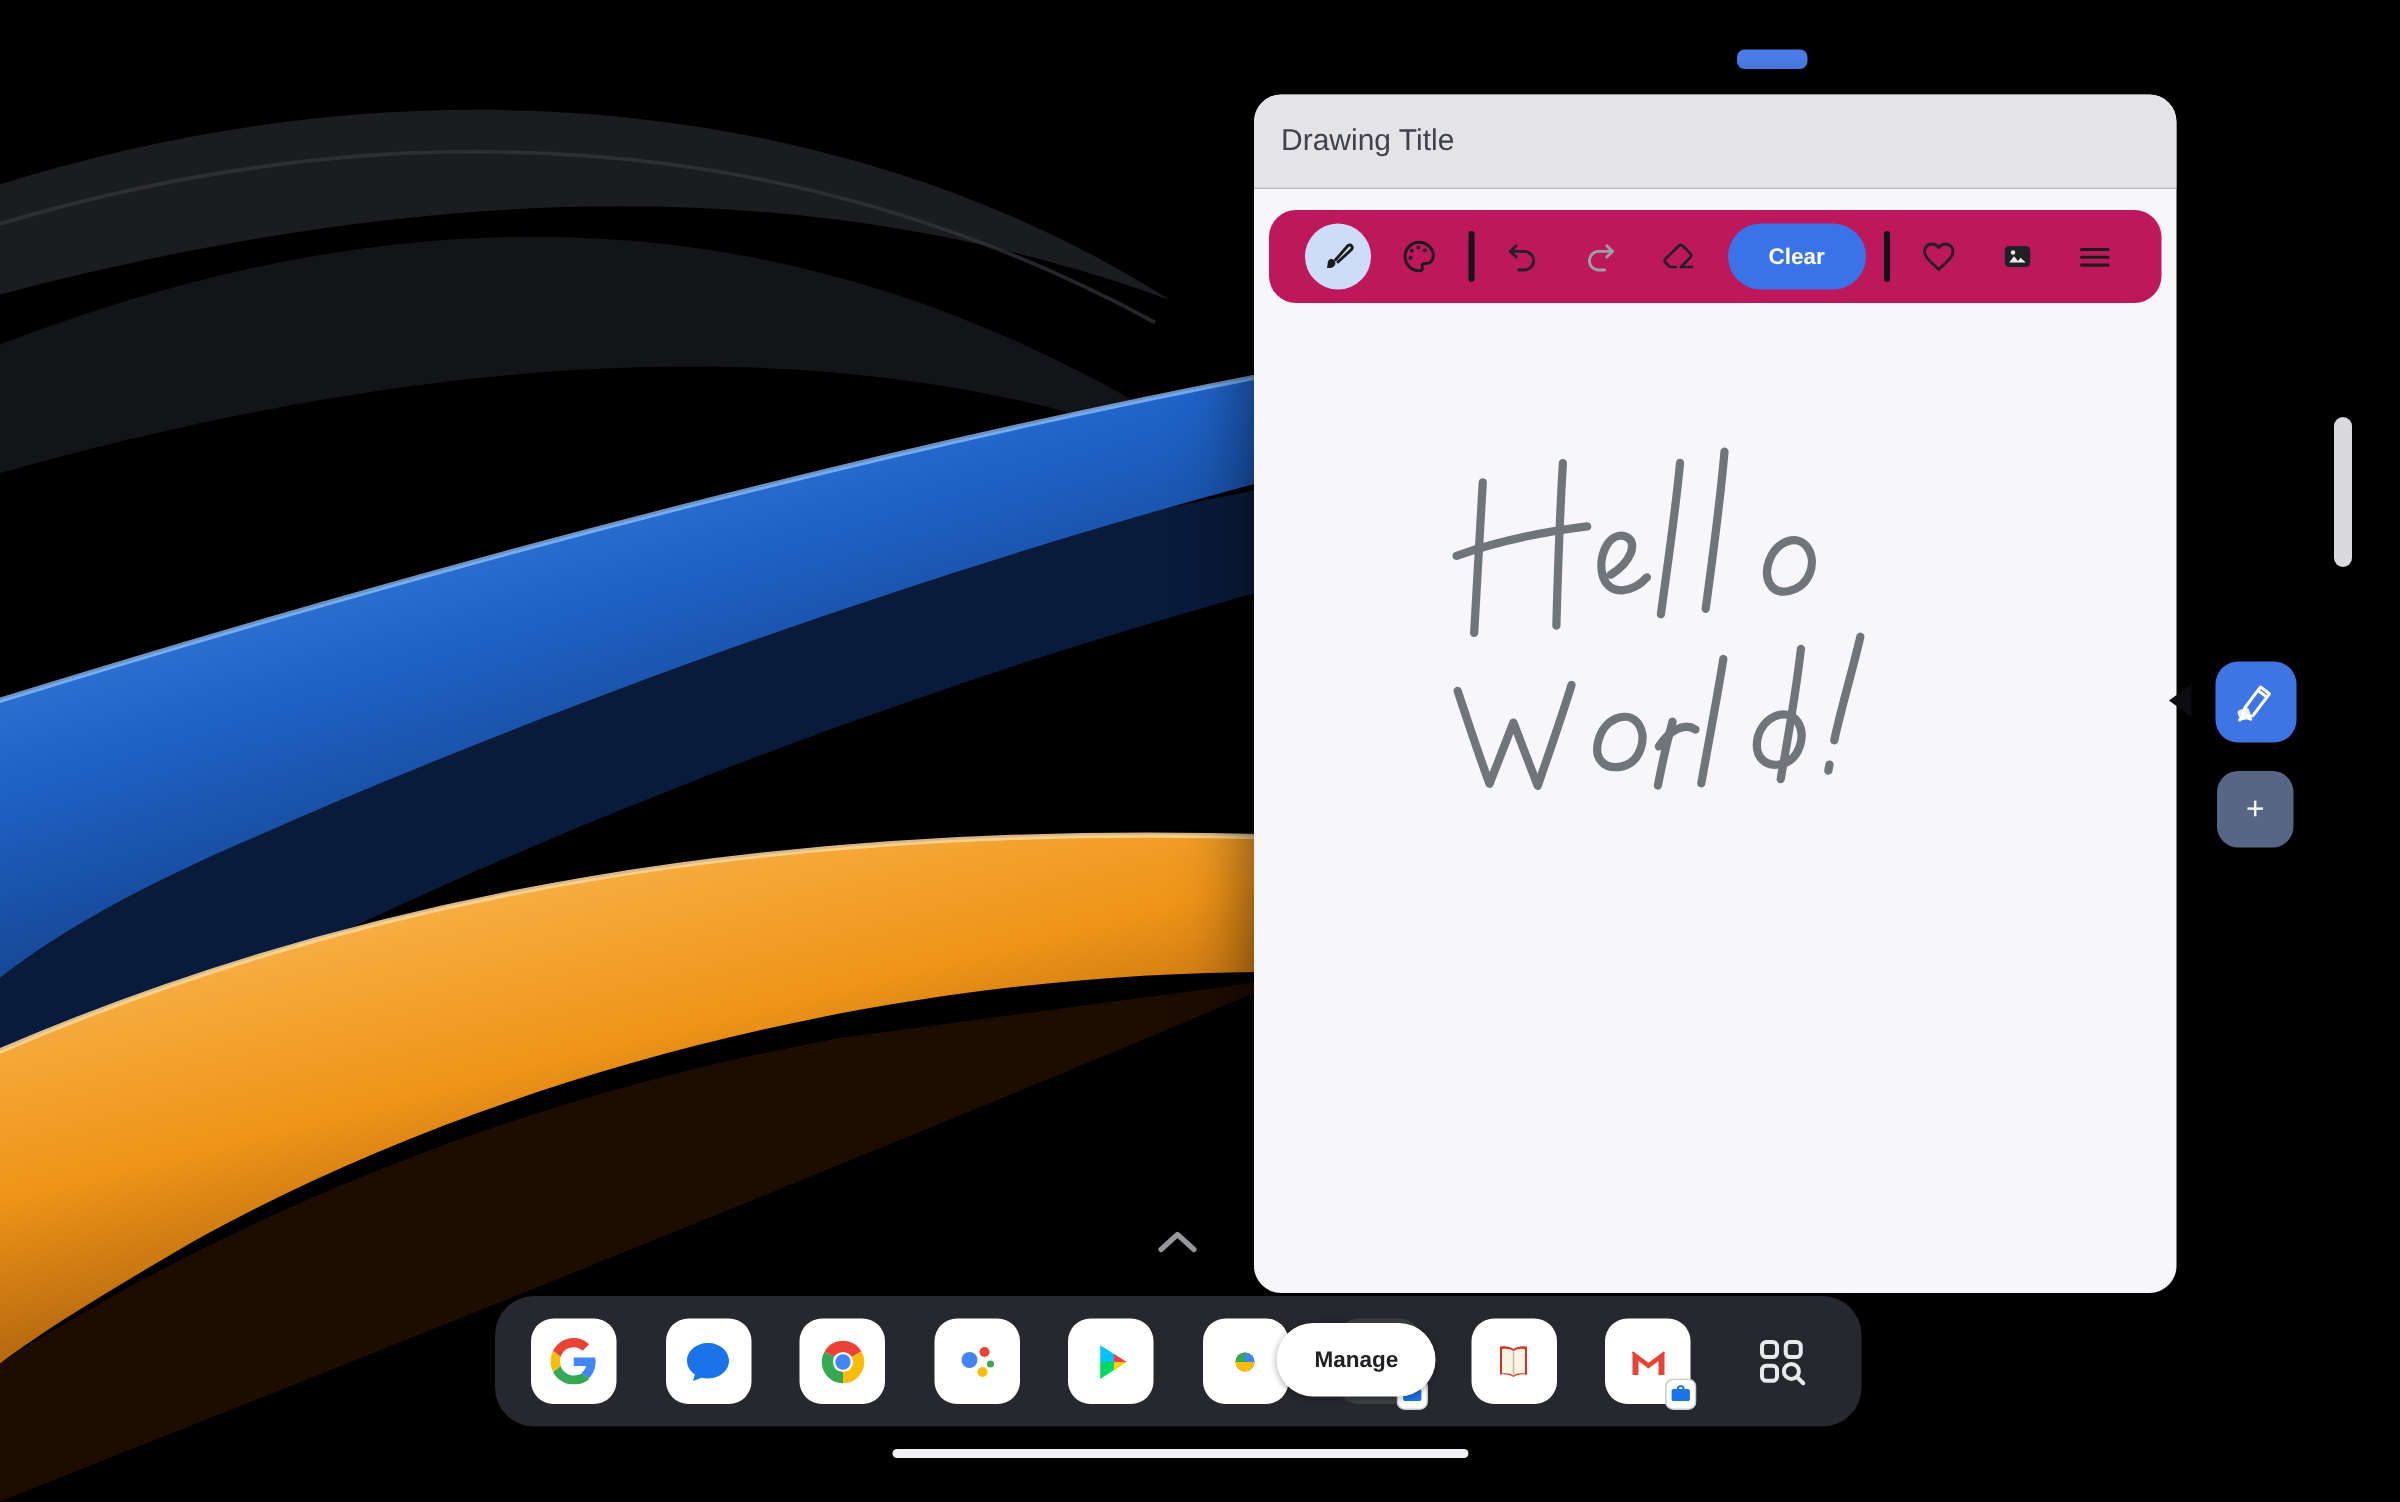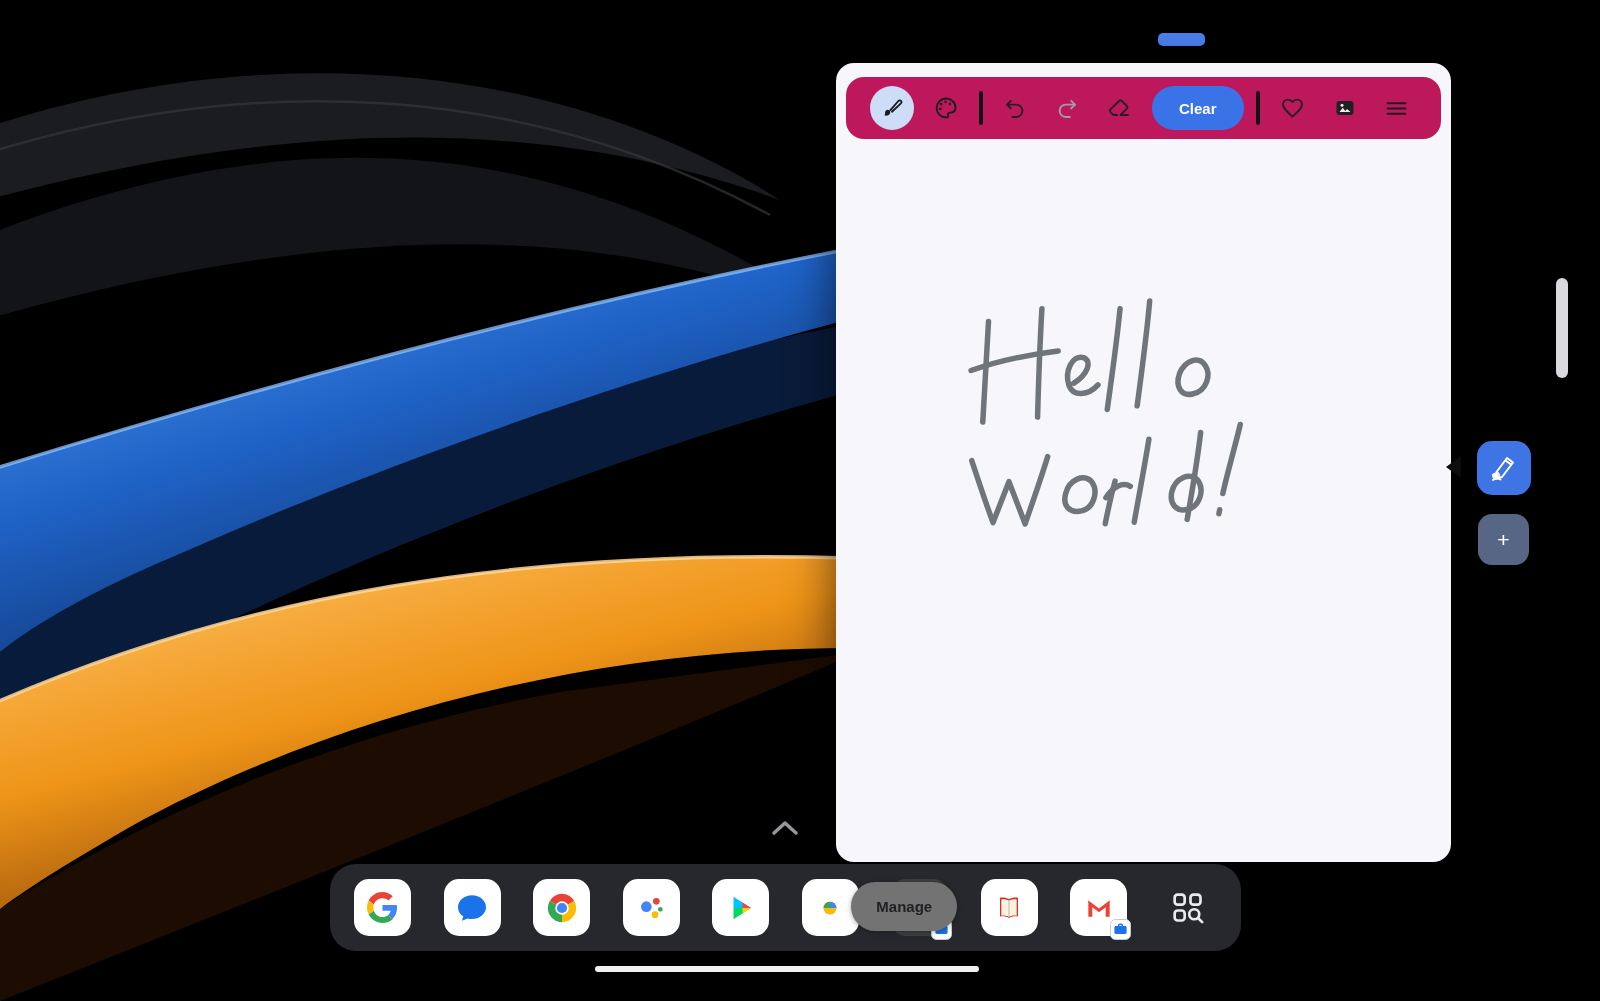--- a/index.html
+++ b/index.html
@@ -37,21 +37,21 @@
                display:flex;align-items:center;justify-content:center;z-index:7;color:#fff;font-size:21px;cursor:pointer;border:none;font-family:inherit;}
   .edge-sliver{position:absolute;left:1556px;top:278px;width:12px;height:100px;background:#d9d9de;border-radius:7px;z-index:3;}
 
   
   .dock{position:absolute;left:330px;top:864px;width:911px;height:87px;background:rgba(78,80,92,.5);
         border-radius:26px;display:flex;align-items:center;justify-content:space-between;padding:0 24px;box-sizing:border-box;z-index:6;}
   .tile{position:relative;width:57px;height:57px;border-radius:15px;background:#fff;display:flex;align-items:center;justify-content:center;cursor:pointer;}
   .tile.dark{background:#3c4043;}
   .tile.bare{background:transparent;}
   .badge{position:absolute;right:-4px;bottom:-4px;width:21px;height:21px;}
-  .manage-pill{position:absolute;left:-40px;top:3px;width:106px;height:49px;border-radius:25px;background:#737373;
+  .manage-pill{position:absolute;left:-40px;top:3px;width:106px;height:49px;border-radius:25px;background:#ffffff;
                display:flex;align-items:center;justify-content:center;box-shadow:0 1px 5px rgba(0,0,0,.35);z-index:2;cursor:pointer;}
   .manage-pill span{font-size:15px;font-weight:bold;color:#202124;}
 
   .chevron{position:absolute;left:769px;top:818px;z-index:6;}
   .gesture-bar{position:absolute;left:595px;top:966px;width:384px;height:6px;background:#f1f1f3;border-radius:3px;z-index:8;}
 </style>
 </head>
 <body>
 
 <div class="screen">
@@ -99,20 +99,23 @@
         <path d="M276 418 C271 433 267 448 264 460"></path>
         <path d="M266 434 C274 423 284 419 291 424"></path>
         <path d="M312 378 C306 406 299 434 293 460"></path>
         <path d="M332 432 C336 418 352 412 359 422 C365 432 359 448 347 450 C336 452 329 444 332 432"></path>
         <path d="M364 374 C359 404 352 434 346 460"></path>
         <path d="M404 368 C397 392 389 414 383 436"></path>
         <path d="M379 452 L378 456"></path>
       </g>
     </svg>
 
+    <div class="titlebar">
+      <span class="title">Drawing Title</span>
+    </div>
 
     <div class="toolbar">
       <button class="tool selected">
         <svg width="24" height="24" viewBox="0 0 24 24">
           <path d="M4.6 19.6c2.3.4 4.1-.2 5.1-1.5.9-1.2.7-2.9-.4-3.8-1.1-.9-2.7-.7-3.6.4-.9 1.1-.4 3-1.1 4.9z" fill="#1a1c1e"></path>
           <path d="M10.4 14.2 18.4 5c.7-.8 1.9-.9 2.6-.2.7.7.7 1.9-.1 2.6l-8.9 8.3" fill="none" stroke="#1a1c1e" stroke-width="1.9" stroke-linecap="round"></path>
         </svg>
       </button>
       <button class="tool">
         <svg width="26" height="26" viewBox="0 0 24 24">

